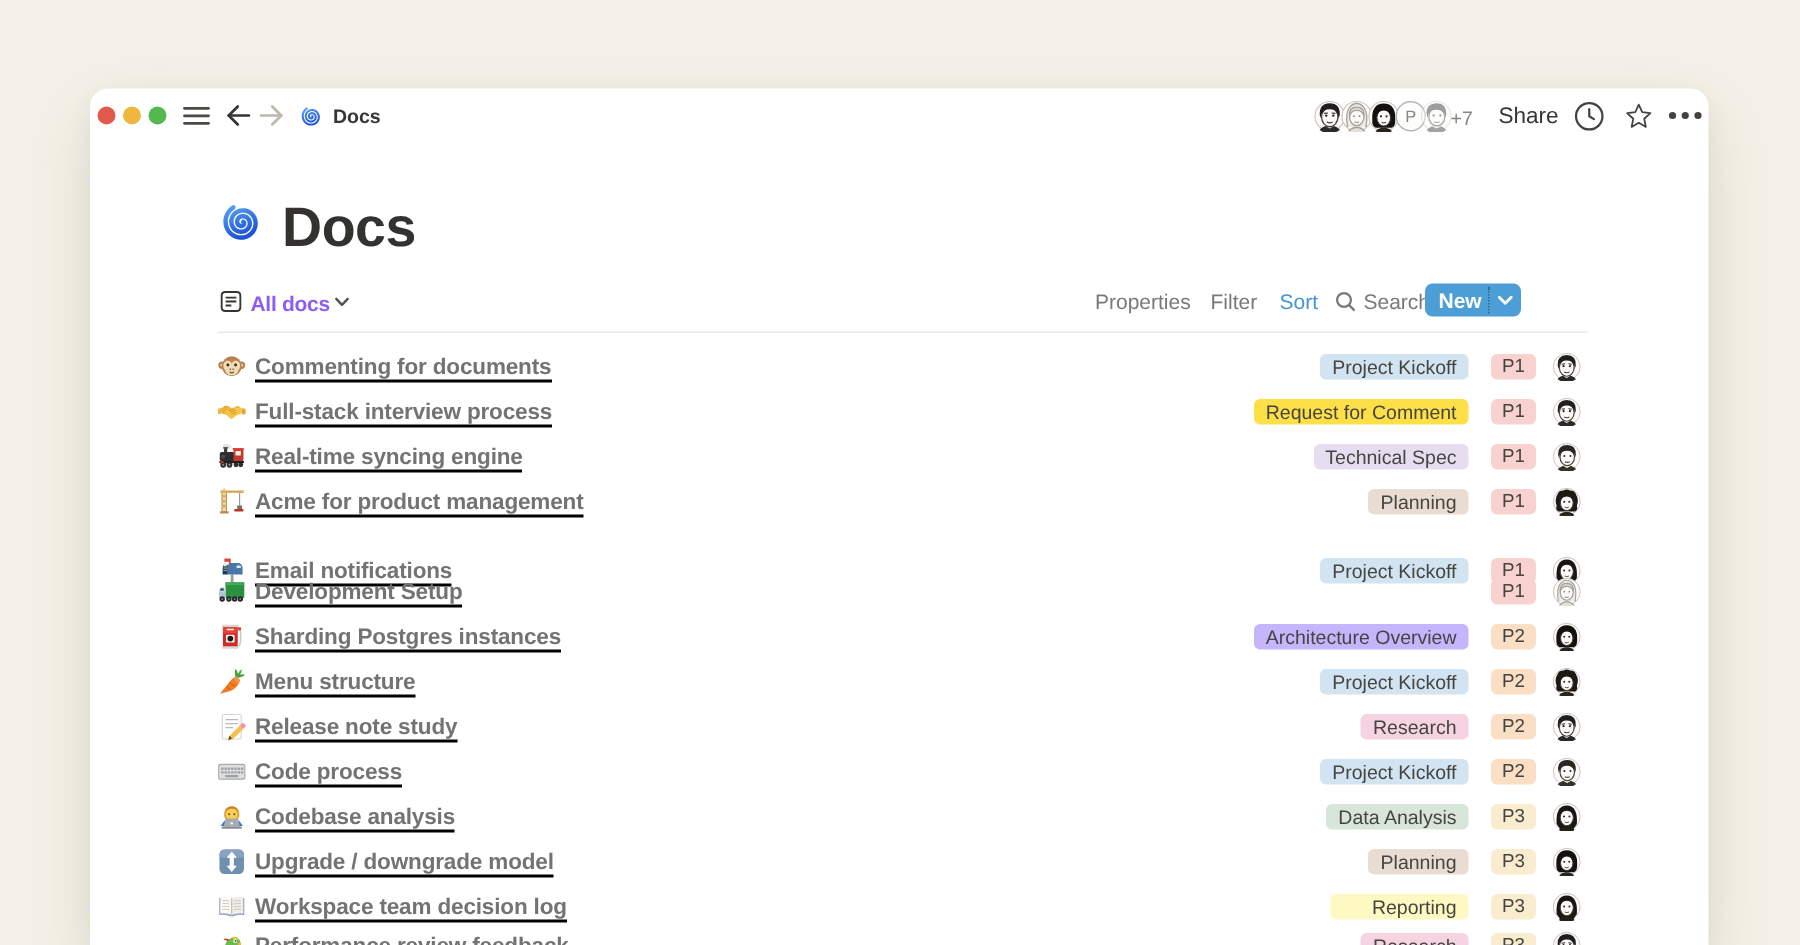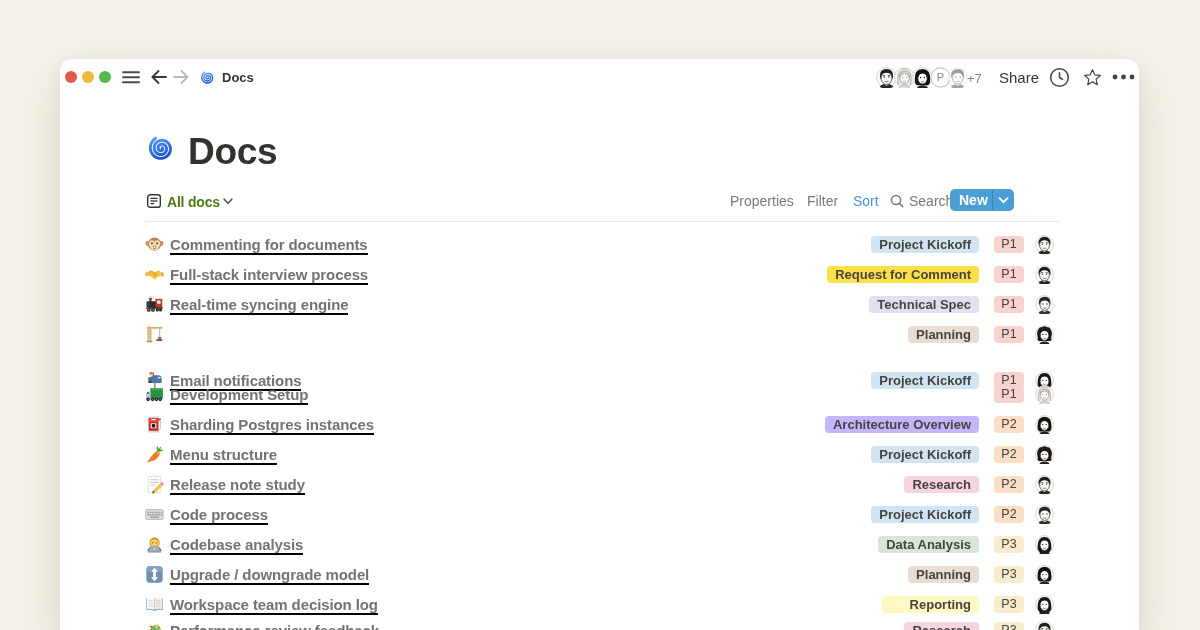--- a/index.html
+++ b/index.html
@@ -5,31 +5,31 @@
   * { margin:0; padding:0; box-sizing:border-box; }
   html,body { width:1200px; height:630px; overflow:hidden; }
   body { background:#f5f1e8; font-family:"Liberation Sans", sans-serif; position:relative; }
   .card { position:absolute; left:60px; top:59px; width:1079px; height:571px;
           background:#ffffff; border-radius:12px 12px 0 0; overflow:hidden;
           box-shadow:0 18px 45px rgba(90,78,55,.14), 0 4px 14px rgba(90,78,55,.07); }
   .abs { position:absolute; }
   .dot { position:absolute; width:12px; height:12px; border-radius:50%; top:71px; }
   .tabtxt { position:absolute; left:222px; top:70px; font-size:13px; font-weight:600; color:#37352f; }
   .h1 { position:absolute; left:188px; top:131px; font-size:37px; font-weight:700; color:#34322e; letter-spacing:-0.3px; }
-  .alldocs { position:absolute; left:167px; top:194px; font-size:14px; font-weight:700; color:#4d7c0f; letter-spacing:-0.2px; }
+  .alldocs { position:absolute; left:167px; top:194px; font-size:14px; font-weight:700; color:#8b5cf6; letter-spacing:-0.2px; }
   .tb { position:absolute; top:193px; font-size:14px; color:#7b7974; }
   .divider { position:absolute; left:145px; top:220.5px; width:914px; height:1px; background:#ebe9e3; }
   .newbtn { position:absolute; left:950px; top:189px; width:64px; height:22px; background:#4b9fd6; border-radius:5px; }
   .newbtn span { position:absolute; left:9px; top:3px; font-size:14px; font-weight:700; color:#ffffff; }
   .row { position:absolute; left:145px; width:912px; height:30px; }
   .remoji { position:absolute; left:0; top:5px; width:19px; height:19px; }
   .rtitle { position:absolute; left:25px; top:5.5px; font-size:15px; font-weight:600; color:#737373; letter-spacing:-0.1px;
             padding-bottom:0.5px; border-bottom:2px solid #000000; white-space:nowrap; }
   .tag { position:absolute; right:78px; top:6px; height:17px; border-radius:4px; font-size:13px; color:#454440;
-         line-height:17.5px; padding:0 8px; white-space:nowrap;font-weight:bold; }
+         line-height:17.5px; padding:0 8px; white-space:nowrap; }
   .ptag { position:absolute; left:849px; top:6px; width:30px; height:17px; border-radius:4px;
           font-size:12.5px; color:#454440; line-height:17px; text-align:center; }
   .rav { position:absolute; left:890px; top:5px; width:19px; height:19px; }
 </style>
 </head>
 <body>
 <svg width="0" height="0" style="position:absolute">
     <defs>
       <clipPath id="avclip">
         <circle cx="10" cy="10" r="9.35"></circle>
@@ -290,20 +290,21 @@
         <path d="M3.3 5 L6.1 7.4 M6.1 5 L3.3 7.4 M3.3 8.4 L6.1 10.8 M6.1 8.4 L3.3 10.8 M3.3 11.8 L6.1 14.2 M6.1 11.8 L3.3 14.2" stroke="#c4a055" stroke-width="0.7" fill="none"></path>
         <rect x="3.1" y="2.8" width="3.2" height="14.2" fill="none" stroke="#c4a055" stroke-width="0.8"></rect>
         <rect x="1.8" y="16.6" width="6" height="1.6" rx="0.4" fill="#b08d48"></rect>
         <rect x="2.2" y="2" width="16.2" height="1.9" fill="#e8c476"></rect>
         <path d="M2.2 2.4 L18.2 3.5 M2.2 3.5 L18.2 2.4" stroke="#c4a055" stroke-width="0.5"></path>
         <path d="M15.5 3.9 L15.5 12.8" stroke="#9a9a9a" stroke-width="0.8"></path>
         <rect x="13.8" y="12.6" width="3.4" height="2.6" fill="#7a7168"></rect>
         <rect x="11.8" y="15.1" width="6.4" height="1.7" rx="0.4" fill="#b5372b"></rect>
         <rect x="4" y="0.8" width="1.4" height="1.4" fill="#e8c476"></rect>
       </svg>
+      <div class="rtitle">Acme for product management</div>
       <div class="tag" style="background:#e9ddd3;">Planning</div>
       <div class="ptag" style="background:#f8d2cf;">P1</div>
       <svg class="rav" viewBox="0 0 20 20">
         <circle cx="10" cy="10" r="9.4" fill="#fcfbf9" stroke="#c9c5bd" stroke-width="0.7"></circle>
         <g clip-path="url(#avclip)" transform="translate(10 11) scale(1.18) translate(-10 -11)">
           <path d="M4 12.6 Q2.6 8.6 4.4 6 Q5 3.4 8 3.4 Q10 2.2 12 3.4 Q15 3.4 15.6 6 Q17.4 8.6 16 12.6 Q16.8 15 15 16 L5 16 Q3.2 15 4 12.6 Z" fill="#1d1a15"></path>
           <ellipse cx="10" cy="10.7" rx="3.8" ry="4.7" fill="#fcfbf9" stroke="#454239" stroke-width="0.6"></ellipse>
           <path d="M6.2 10.8 Q5.4 5.2 10 5.2 Q14.6 5.2 13.8 10.8 Q13.4 7 10 7 Q6.6 7 6.2 10.8 Z" fill="#1d1a15"></path>
           <circle cx="8.5" cy="10.1" r="0.6" fill="#222"></circle>
           <circle cx="11.5" cy="10.1" r="0.6" fill="#222"></circle>

